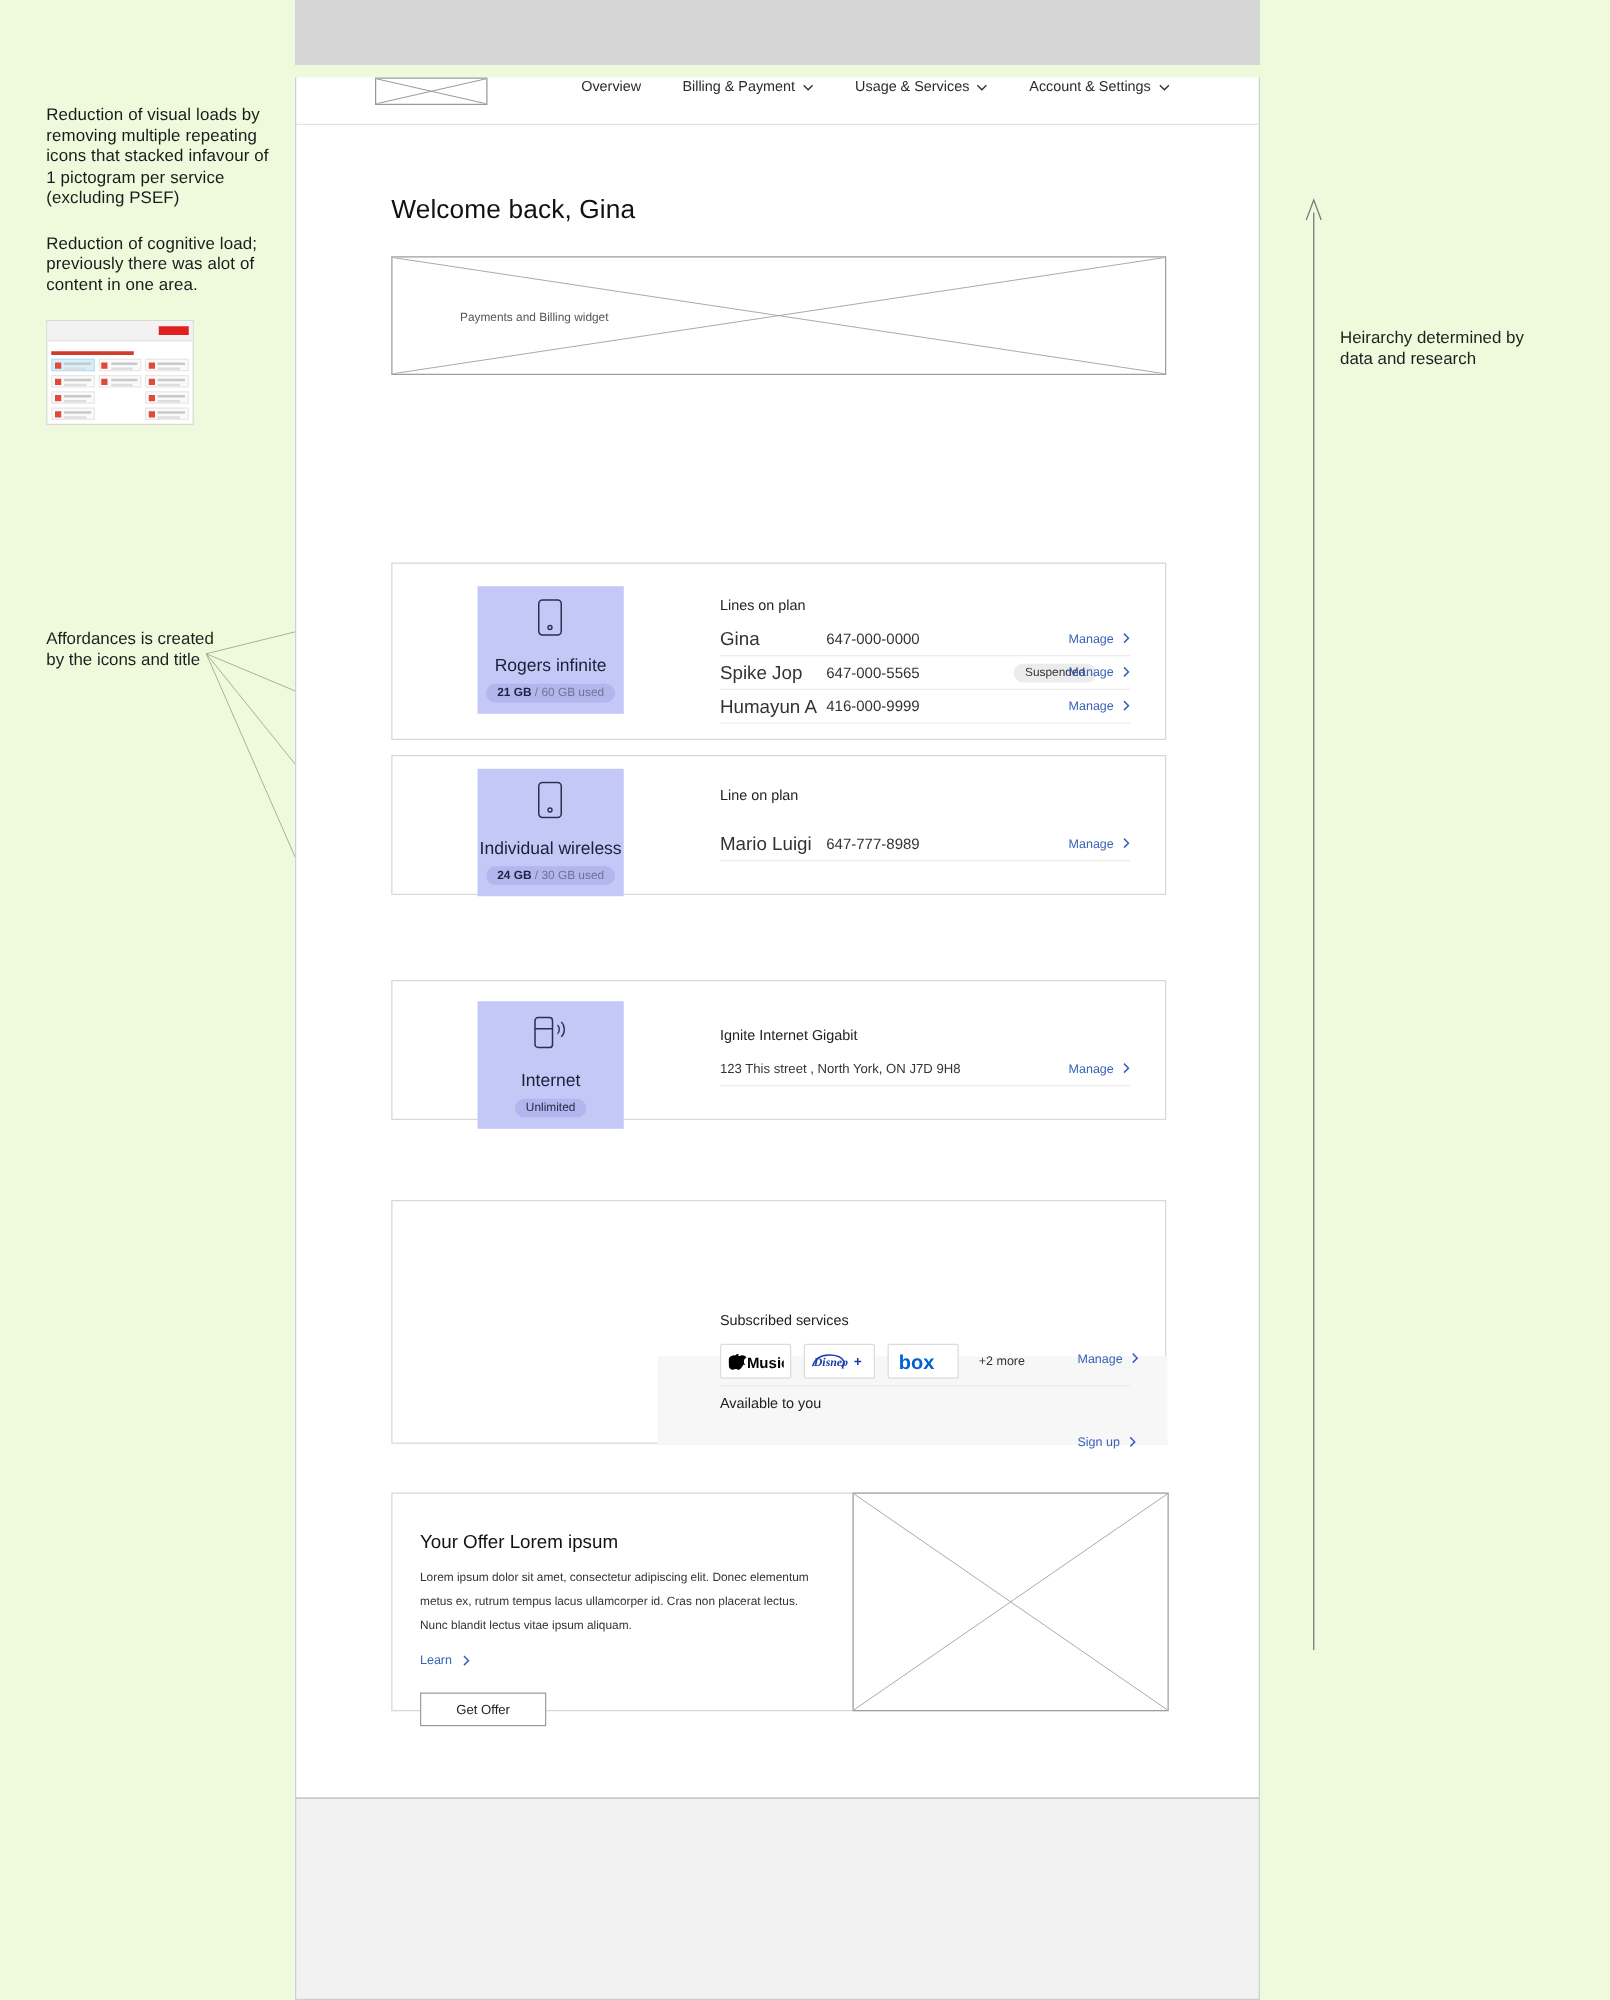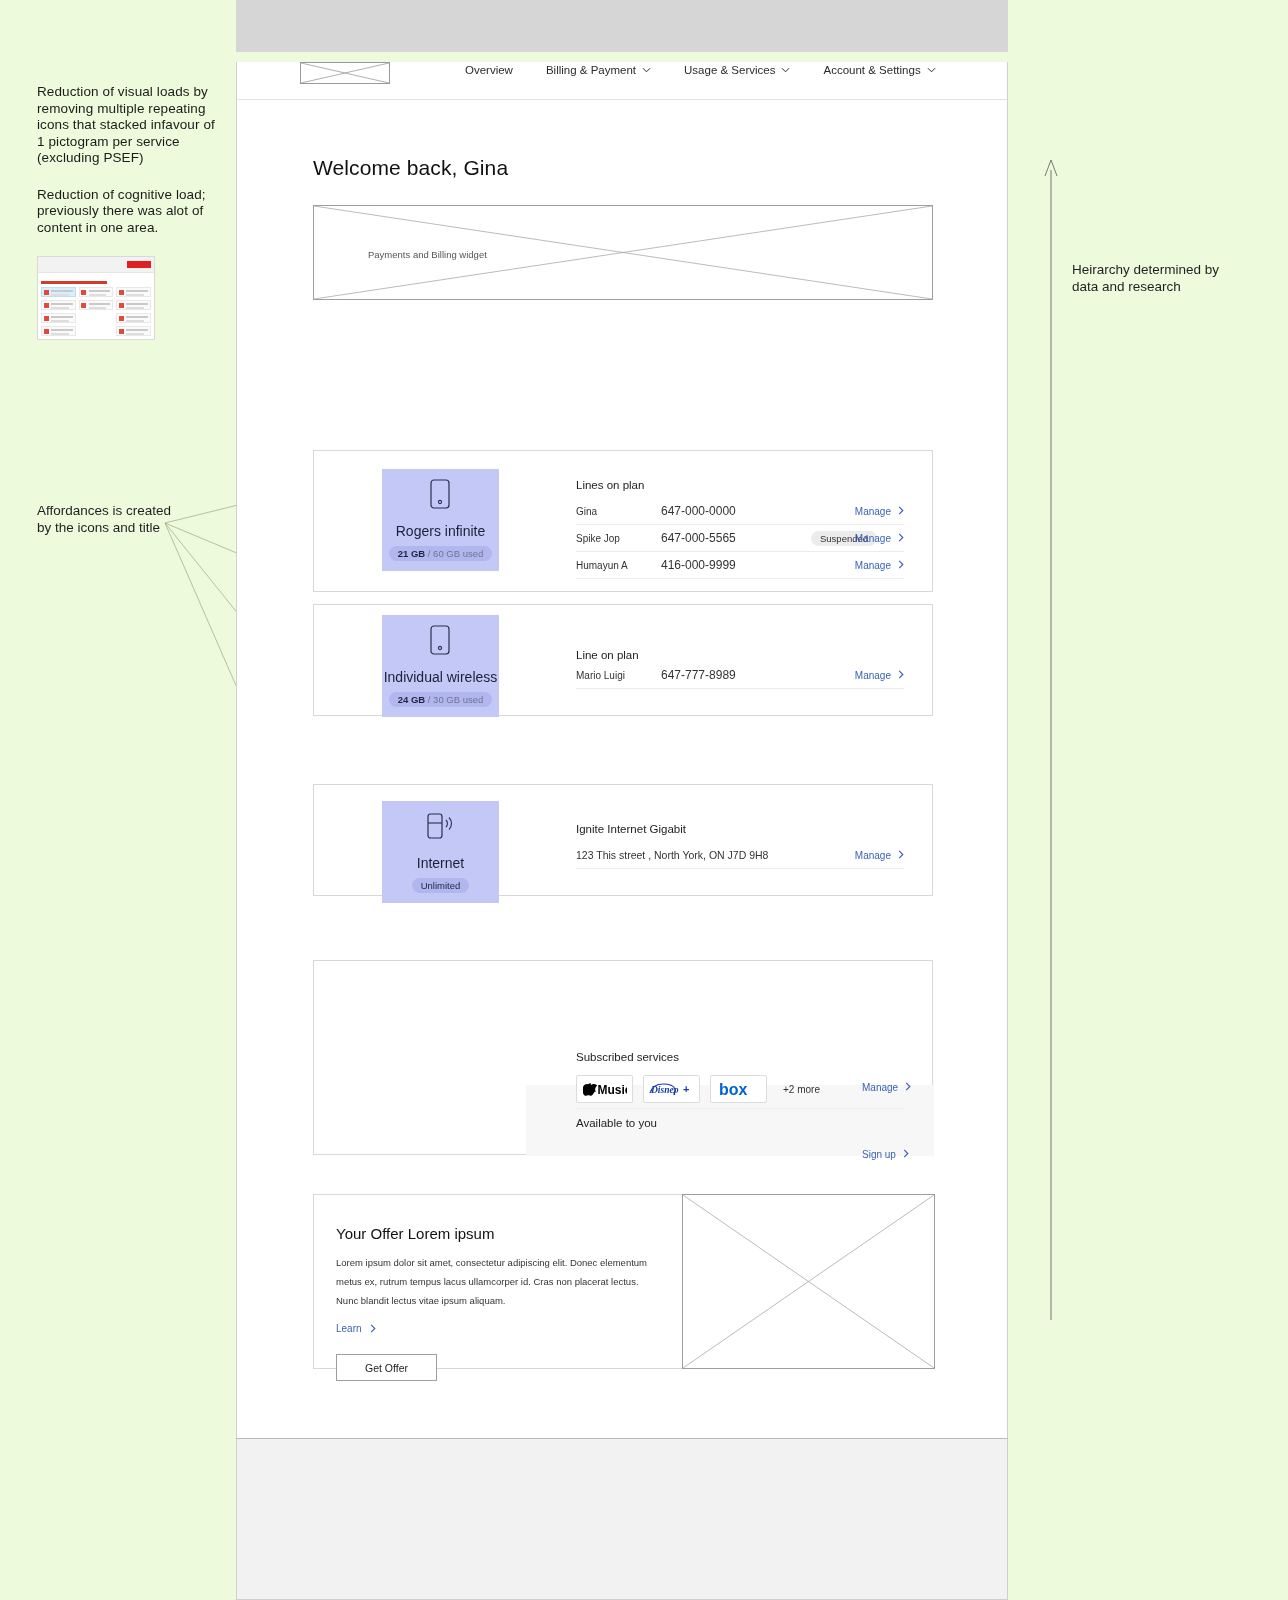--- a/index.html
+++ b/index.html
@@ -70,21 +70,21 @@
   .tile-icon { margin-bottom:10px; }
   .tile-title { font-size:14px; color:#18203a; white-space:nowrap; }
   .tile-pill {
     margin-top:7px; background:#b1b7ee; border-radius:10px; padding:2px 9px;
     font-size:9.5px; color:#6f7490; white-space:nowrap;
   }
   .tile-pill b { color:#1e2440; font-weight:700; }
 
   .sec-label { position:absolute; font-size:11.5px; color:#222; }
   .row { position:absolute; display:flex; align-items:center; border-bottom:1px solid #ececec; height:27px; }
-  .row .nm { width:85px; font-size:10px; color:#333; }
+  .row .nm { width:85px; font-size:15px; color:#333; }
   .row .ph { width:150px; font-size:12px; color:#333; }
   .row .badge { background:#ececec; border-radius:10px; font-size:9.5px; color:#333; padding:2px 9px;text-align:right; }
   .manage { position:absolute; right:0; display:flex; align-items:flex-start; gap:7px; font-size:10px; color:#3a63b8; cursor:pointer;padding-left:23px; }
   .chev { width:6px; height:9px; }
 
   .logo-chip { width:57px; height:28px; border:1px solid #dcdcdc; background:#fff; display:flex; align-items:center; justify-content:center; border-radius:2px; }
   .more-txt { font-size:10px; color:#333; }
 
   .avail-panel { position:absolute; background:#f7f7f7; }
   .gp-chip { width:47px; height:28px; border:1px solid #d8d8d8; background:#fff; display:flex; flex-direction:column; align-items:center; justify-content:center; border-radius:2px; }
@@ -286,21 +286,21 @@
             <circle cx="10" cy="23" r="1.6" fill="none" stroke="#26304f" stroke-width="1.1"></circle>
           </svg>
         </span>
         <span class="tile-title">Individual wireless</span>
         <span class="tile-pill">
           <b>24 GB</b>
           <span>/ 30 GB used</span>
         </span>
       </div>
 
-      <div class="sec-label" style="left:262px; top:44px;">Line on plan</div>
+      <div class="sec-label" style="left:262px; top:26px;">Line on plan</div>
 
       <div class="row" style="left:262px; top:57px; width:328px;">
         <span class="nm">Mario Luigi</span>
         <span class="ph">647-777-8989</span>
         <span class="manage" style="top:8px;">
           <span>Manage</span>
           <svg class="chev" viewBox="0 0 6 10">
               <path d="M1 1 L5 5 L1 9" fill="none" stroke="#3a63b8" stroke-width="1.3"></path>
             </svg>
         </span>

